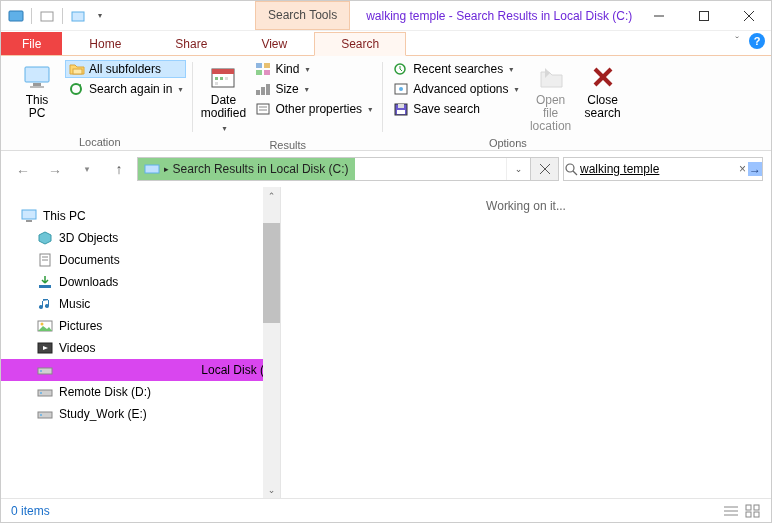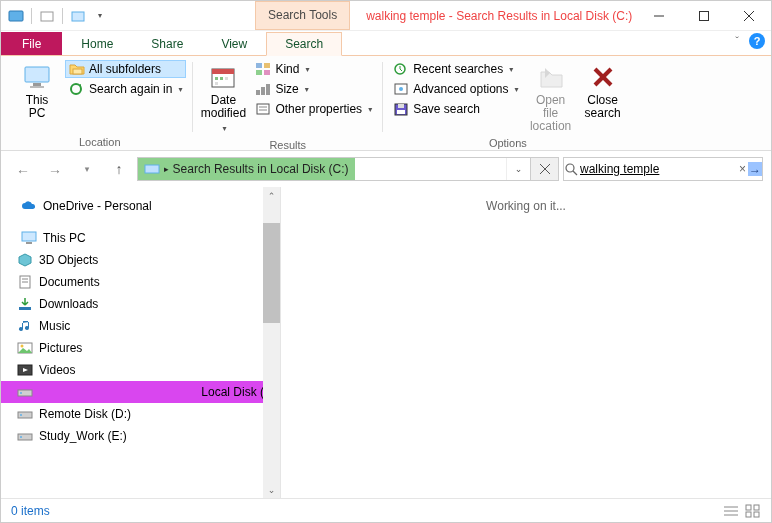--- a/index.html
+++ b/index.html
@@ -2,26 +2,26 @@
 <html><head>
 <meta charset="utf-8">
 <style>
 * { margin: 0; padding: 0; box-sizing: border-box; font-family: "Segoe UI", Tahoma, sans-serif; font-size: 12px; }
 body { background: #fff; width: 772px; height: 523px; overflow: hidden; border: 1px solid #ccc; display: flex; flex-direction: column; }
 .titlebar { height: 30px; display: flex; align-items: stretch; background: #fff; border-bottom: 1px solid #eee; }
 .qa { display: flex; align-items: center; gap: 4px; padding: 0 6px; }
 .qa .ico { width: 18px; height: 18px; display: flex; align-items: center; justify-content: center; }
 .qa .sep { border-left: 1px solid #ccc; height: 16px; margin: 0 2px; }
 .contextual { background: #fde6d6; border: 1px solid #f4c9a9; padding: 3px 12px 4px; display: flex; align-items: center; margin-left: 140px; font-size: 12px; color: #4a4a4a; }
-.title-text { flex: 1; padding-left: 16px; display: flex; align-items: center; color: #ef4444; }
+.title-text { flex: 1; padding-left: 16px; display: flex; align-items: center; color: #6d28d9; }
 .win-controls { display: flex; }
 .win-controls div { width: 45px; display: flex; align-items: center; justify-content: center; color: #333; font-size: 12px; }
 .tabs { height: 24px; display: flex; align-items: flex-end; background: #fff; position: relative; }
-.tab { padding: 4px 18px; color: #14532d; font-size: 12px; border: 1px solid transparent; border-bottom: none; }
-.tab.file { background: #be185d; color: #fff; padding: 4px 20px; }
+.tab { padding: 4px 26px; color: #7f1d1d; font-size: 12px; border: 1px solid transparent; border-bottom: none; }
+.tab.file { background: #ef4444; color: #fff; padding: 4px 20px; }
 .tab.active { background: #fff7f2; border: 1px solid #f4c9a9; border-bottom: 1px solid #fff7f2; position: relative; top: 1px; }
 .ribbon-help { position: absolute; right: 6px; top: 2px; display: flex; gap: 10px; align-items: center; }
 .help-circle { width: 16px; height: 16px; border-radius: 50%; background: #1e90ff; color: #fff; display: flex; align-items: center; justify-content: center; font-size: 11px; font-weight: bold; }
 .ribbon { height: 96px; background: #fdfdfd; border-top: 1px solid #f4c9a9; border-bottom: 1px solid #ddd; display: flex; padding: 4px 6px 0; }
 .group { display: flex; flex-direction: column; align-items: center; padding: 0 6px; }
 .group-inner { flex: 1; display: flex; align-items: flex-start; gap: 4px; }
 .group-label { font-size: 11px; color: #666; padding: 2px 0; }
 .gsep { border-left: 1px solid #e3e3e3; margin: 2px 0 18px; }
 .bigbtn { display: flex; flex-direction: column; align-items: center; justify-content: flex-start; padding: 2px 4px; width: 48px; text-align: center; line-height: 13px; gap: 2px; }
 .bigbtn .icn { width: 32px; height: 30px; display: flex; align-items: center; justify-content: center; }
@@ -42,21 +42,21 @@
 .searchbox .mag { width: 24px; display: flex; align-items: center; justify-content: center; color: #666; }
 .searchbox input { flex: 1; border: none; outline: none; font-size: 12px; padding: 0 2px; text-decoration: underline; }
 .searchbox .clear { width: 22px; color: #666; display: flex; align-items: center; justify-content: center; }
 .searchbox .go { width: 28px; background: #9bc3ff; display: flex; align-items: center; justify-content: center; color: #1a3a7a; font-size: 12px; }
 .body-area { flex: 1; display: flex; min-height: 0; }
 .tree { width: 280px; border-right: 1px solid #e5e5e5; overflow-y: auto; padding: 8px 0; position: relative; }
 .tree-scrolltrack { position: absolute; right: 0; top: 0; bottom: 0; width: 17px; background: #f0f0f0; }
 .tree-scrollthumb { position: absolute; right: 0; top: 36px; width: 17px; height: 100px; background: #c1c1c1; }
 .tree-scroll-arrow { position: absolute; right: 0; width: 17px; height: 17px; background: #f0f0f0; display:flex; align-items:center; justify-content:center; color:#666; font-size:9px; }
 .node { display: flex; align-items: center; gap: 6px; padding: 3px 0 3px 20px; }
-.node.d1 { padding-left: 16px; }
+.node.d1 { padding-left: 36px; }
 .node.sel { background: #d946ef; justify-content: space-between; }
 .node .ticon { width: 16px; height: 16px; display: flex; align-items: center; justify-content: center; font-size: 13px; }
 .content { flex: 1; display: flex; align-items: flex-start; justify-content: center; padding-top: 12px; color: #666; }
 .status { height: 24px; border-top: 1px solid #e5e5e5; display: flex; align-items: center; padding: 0 10px; color: #1a6fca; justify-content: space-between; }
 .view-icons { display: flex; gap: 6px; color: #888; }
 svg { display: block; }
 </style>
 </head>
 <body>
 
@@ -306,28 +306,20 @@
         </svg>
       </div>
     <input value="walking temple" style="">
     <div class="clear">×</div>
     <div class="go">→</div>
   </div>
 </div>
 
 <div class="body-area">
   <div class="tree">
-    <div class="node">
-      <span class="ticon">
-          <svg width="16" height="12">
-            <path d="M4 9a3 3 0 010-6 4 4 0 017 1 2.5 2.5 0 011 5H4z" fill="#2283d8"></path>
-          </svg>
-        </span>
-      <span>OneDrive - Personal</span>
-    </div>
     <div style="height:10px;"></div>
     <div class="node">
       <span class="ticon">
           <svg width="16" height="14">
             <rect x="1" y="1" width="14" height="9" fill="#cde8ff" stroke="#5fb0e8"></rect>
             <rect x="5" y="11" width="6" height="2" fill="#999"></rect>
           </svg>
         </span>
       <span>This PC</span>
     </div>

